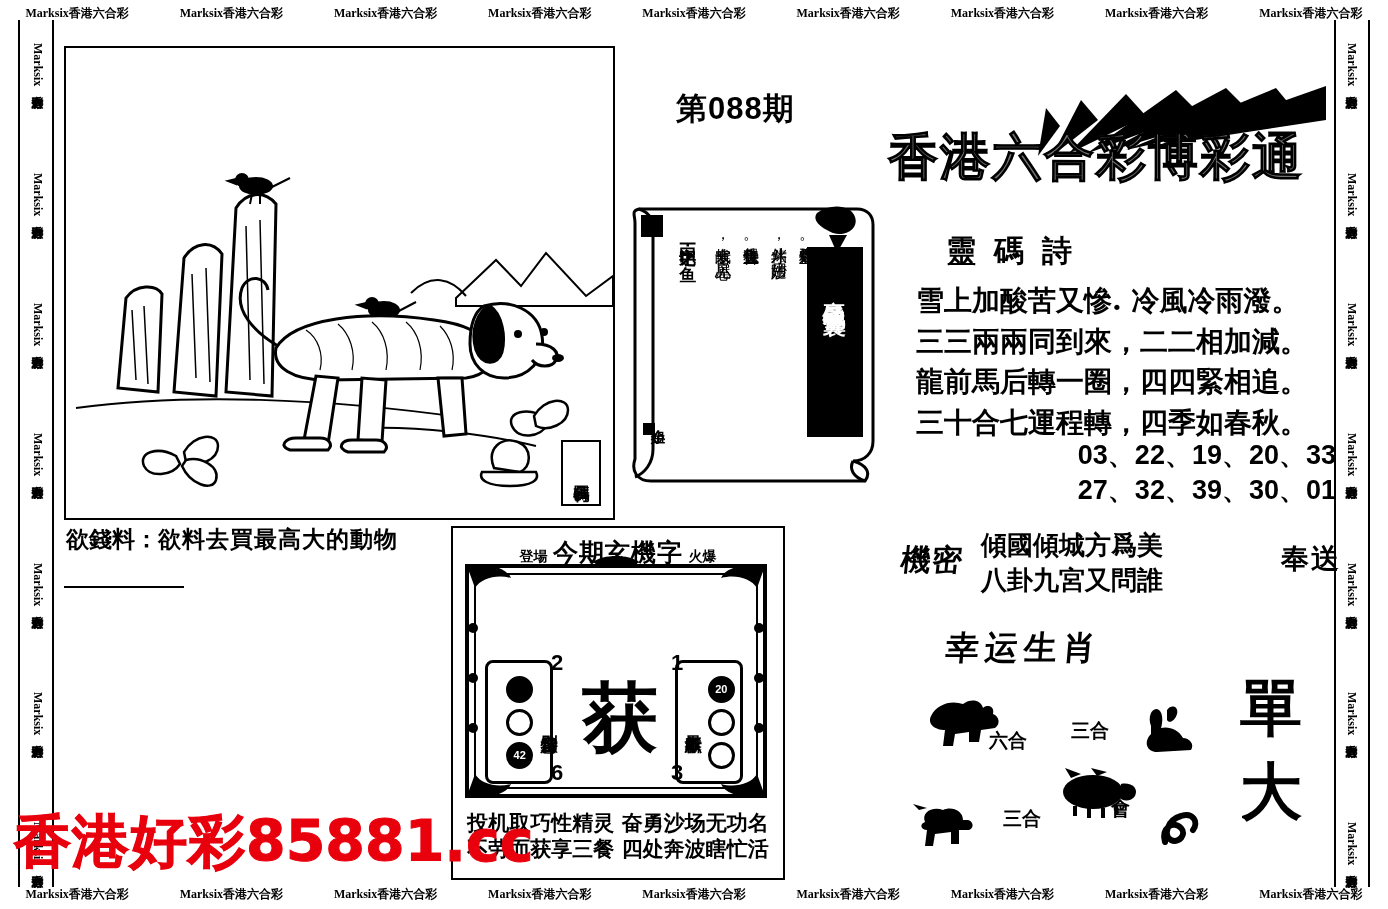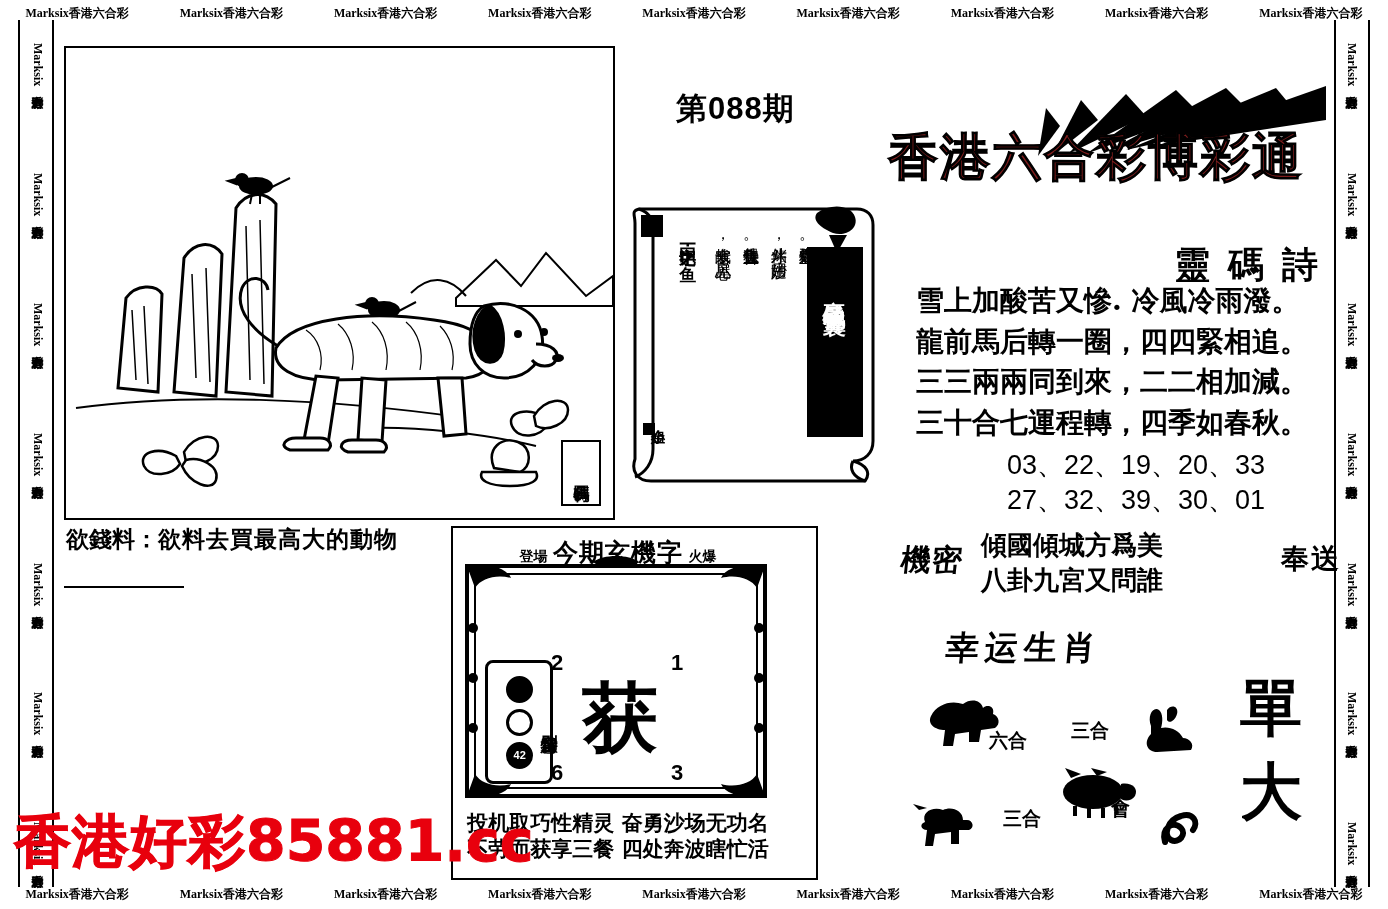--- a/index.html
+++ b/index.html
@@ -62,51 +62,51 @@
   .issue{
     position:absolute;left:620px;top:62px;font-size:31px;font-weight:bold;
     font-family:"Liberation Sans", sans-serif;letter-spacing:1px;
   }
   .big-title{
     position:absolute;left:800px;top:60px;width:480px;height:110px;
   }
   .big-title .rays{position:absolute;left:0;top:0;}
   .big-title .tt{
     position:absolute;left:0;top:38px;width:480px;text-align:center;
-    font-size:50px;font-weight:bold;color:#7f1d1d;letter-spacing:2px;
+    font-size:50px;font-weight:bold;color:#737373;letter-spacing:2px;
     font-family:"DejaVu Sans", sans-serif;
     -webkit-text-stroke:1px #000;
   }
 
   
   .scroll-box{position:absolute;left:565px;top:165px;width:290px;height:300px;}
 
   
   .vtext{
     writing-mode:vertical-rl;
     text-orientation:upright;
     font-family:"Liberation Serif", serif;
     line-height:1.25;
   }
 
   
   .lm-title{
-    position:absolute;left:890px;top:215px;width:390px;text-align:right;
-    font-size:36px;font-weight:bold;letter-spacing:18px;
+    position:absolute;left:890px;top:205px;width:390px;text-align:left;
+    font-size:30px;font-weight:bold;letter-spacing:18px;
   }
   .poem{
     position:absolute;left:860px;top:255px;width:430px;
     font-size:28px;font-weight:bold;line-height:1.45;letter-spacing:0px;
     font-family:"DejaVu Serif", serif;
   }
   .poem div{white-space:nowrap;}
   .nums{
-    position:absolute;left:880px;top:412px;width:400px;text-align:center;
+    position:absolute;left:880px;top:412px;width:400px;text-align:right;
     font-family:"Liberation Sans", sans-serif;
-    font-size:27px;font-weight:normal;line-height:1.3;margin-top:10px;
+    font-size:27px;font-weight:bold;line-height:1.3;
   }
 
   
   .jimi-wrap{position:absolute;left:845px;top:500px;width:440px;height:90px;}
   .jimi{
     position:absolute;left:0;top:14px;font-size:30px;font-weight:bold;
     font-family:"DejaVu Serif", serif;letter-spacing:1px;
     transform:skewX(-6deg);
   }
   .jimi-mid{
@@ -138,21 +138,21 @@
   .yuqian{
     position:absolute;left:10px;top:498px;font-size:23px;font-weight:bold;
     font-family:"DejaVu Sans", sans-serif;letter-spacing:1px;
   }
   .yuqian .lbl{letter-spacing:0px;}
   .hr-small{position:absolute;left:8px;top:560px;width:120px;height:2px;background:#000;}
 
   
   .xuanji{
     position:absolute;left:395px;top:500px;width:330px;height:350px;
-    border:2px solid #000;background:#fff;padding-left:33px;
+    border:2px solid #000;background:#fff;
   }
   .xj-head{
     position:absolute;left:0;top:8px;width:330px;text-align:center;
     font-size:22px;font-weight:bold;
   }
   .xj-head .small{font-size:14px;}
   .xj-head .main{font-size:25px;letter-spacing:1px;}
   .hanzi{
     position:absolute;left:112px;top:140px;width:110px;text-align:center;
     font-size:76px;font-weight:bold;font-family:"DejaVu Serif", serif;
@@ -380,22 +380,22 @@
         <span>金小姐</span>
       </div>
       <div class="vtext" style="position:absolute;left:198px;top:92px;height:150px;font-size:23px;font-weight:bold;color:#fff;letter-spacing:4px;">
         <span>赢钱锦囊</span>
       </div>
     </div>
 
     <div class="lm-title">靈碼詩</div>
     <div class="poem">
       <div>雪上加酸苦又慘.  冷風冷雨潑。</div>
+      <div>三三兩兩同到來，二二相加減。</div>
       <div>龍前馬后轉一圈，四四緊相追。</div>
-      <div>三三兩兩同到來，二二相加減。</div>
       <div>三十合七運程轉，四季如春秋。</div>
     </div>
     <div class="nums">
       <div>03、22、19、20、33</div>
       <div>27、32、39、30、01</div>
     </div>
 
     <div class="jimi-wrap">
       <div class="jimi">機密</div>
       <div class="jimi-mid">
@@ -491,20 +491,30 @@
         <div style="display:flex;align-items:center;gap:6px;margin-left:26px;">
           <div class="dots">
             <div class="dot filled"></div>
             <div class="dot"></div>
             <div class="dot filled">42</div>
           </div>
           <div class="sidelabel">特別留意</div>
         </div>
       </div>
 
+      <div class="sidebox" style="left:222px;top:132px;">
+        <div style="display:flex;align-items:center;gap:6px;">
+          <div class="sidelabel">最新奉獻</div>
+          <div class="dots">
+            <div class="dot filled">20</div>
+            <div class="dot"></div>
+            <div class="dot"></div>
+          </div>
+        </div>
+      </div>
 
       <div class="xj-foot">
         <div>投机取巧性精灵 奋勇沙场无功名</div>
         <div>不劳而获享三餐 四处奔波瞎忙活</div>
       </div>
     </div>
 
   </div>
 
   <div class="redtext">

